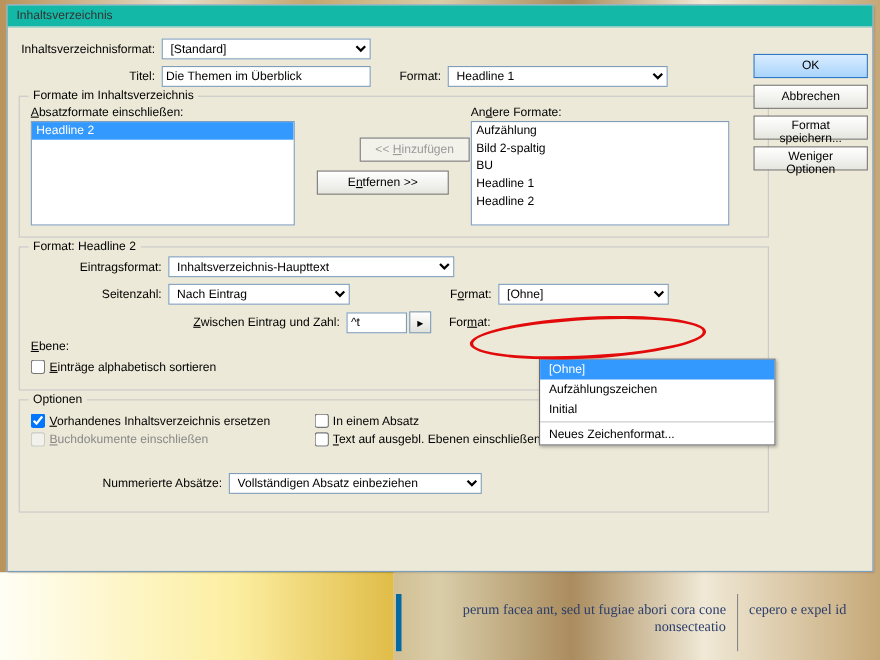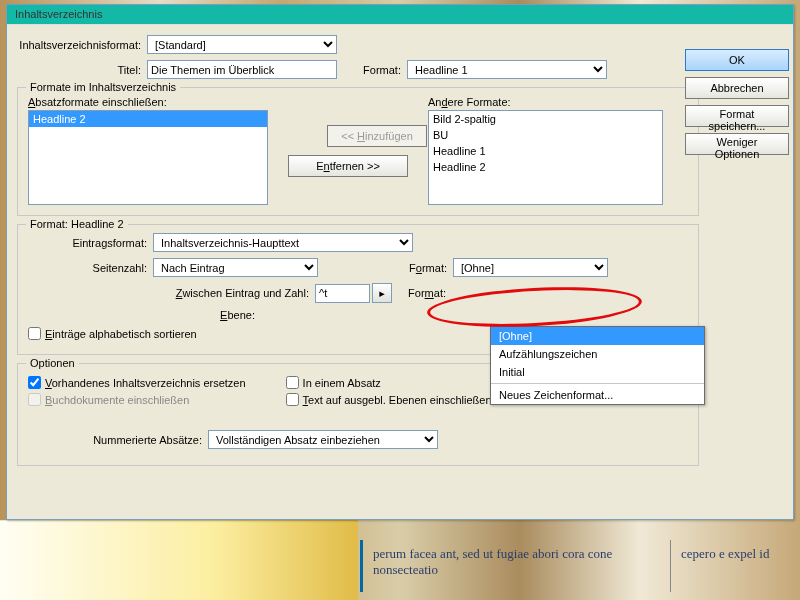--- a/index.html
+++ b/index.html
@@ -106,21 +106,21 @@
     border-radius:50%;
     transform:rotate(-3deg);
     z-index:60; pointer-events:none;
   }
   .bgtext {
     position:absolute; left:360px; top:540px; right:0;
     display:flex; color:#2a3d6c; font-family:Georgia, serif;
     font-size:13px; line-height:16px;
   }
   .bgtext .col { padding:6px 10px 14px; }
-  .bgtext .colA{ width:310px; border-left:3px solid #0369a1; }
+  .bgtext .colA{ width:310px; border-left:5px solid #0369a1;text-align:right; }
   .bgtext .colB{ width:120px; border-left:1px solid #888; }
   .bgcard {
     position:absolute; left:0; top:520px; width:358px; height:80px;
     background:linear-gradient(90deg,#fffef4 0%,#fceea0 60%,#e0bc48 100%);
     border-top:1px solid rgba(0,0,0,.1);
   }
   .dim { color:#888; }
   .underline { text-decoration: underline; }
   .opt-row { display:flex; gap:40px; }
 </style>
@@ -162,20 +162,21 @@
             <div class="item sel">Headline 2</div>
           </div>
         </div>
         <div class="midcol">
           <button class="btn disabled">&lt;&lt; <span class="underline">H</span>inzufügen</button>
           <button class="btn">E<span class="underline">n</span>tfernen &gt;&gt;</button>
         </div>
         <div class="listbox-wrap">
           <span class="listbox-label">An<span class="underline">d</span>ere Formate:</span>
           <div class="listbox" style="width:235px">
+            <div class="item">Aufzählung</div>
             <div class="item">Bild 2-spaltig</div>
             <div class="item">BU</div>
             <div class="item">Headline 1</div>
             <div class="item">Headline 2</div>
           </div>
         </div>
       </div>
     </div>
 
     <div class="fieldset">
@@ -191,21 +192,21 @@
         <label style="width:135px;text-align:right;padding-right:6px">F<span class="underline">o</span>rmat:</label>
         <select style="width:155px"><option>[Ohne]</option></select>
       </div>
       <div class="row">
         <label style="width:287px;text-align:right;padding-right:6px"><span class="underline">Z</span>wischen Eintrag und Zahl:</label>
         <input type="text" style="width: 55px;" value="^t">
         <span class="arrowbtn">▸</span>
         <label style="width:60px;text-align:right;padding-right:6px">For<span class="underline">m</span>at:</label>
       </div>
       <div class="row">
-        <label style="width:425px;text-align:center;padding-right:6px"><span class="underline">E</span>bene:</label>
+        <label style="width:425px;text-align:left;padding-right:6px"><span class="underline">E</span>bene:</label>
       </div>
       <div class="ck">
         <input type="checkbox" style="">
         <span><span class="underline">E</span>inträge alphabetisch sortieren</span>
       </div>
     </div>
 
     <div class="fieldset">
       <div class="legend">Optionen</div>
       <div class="opt-row">

